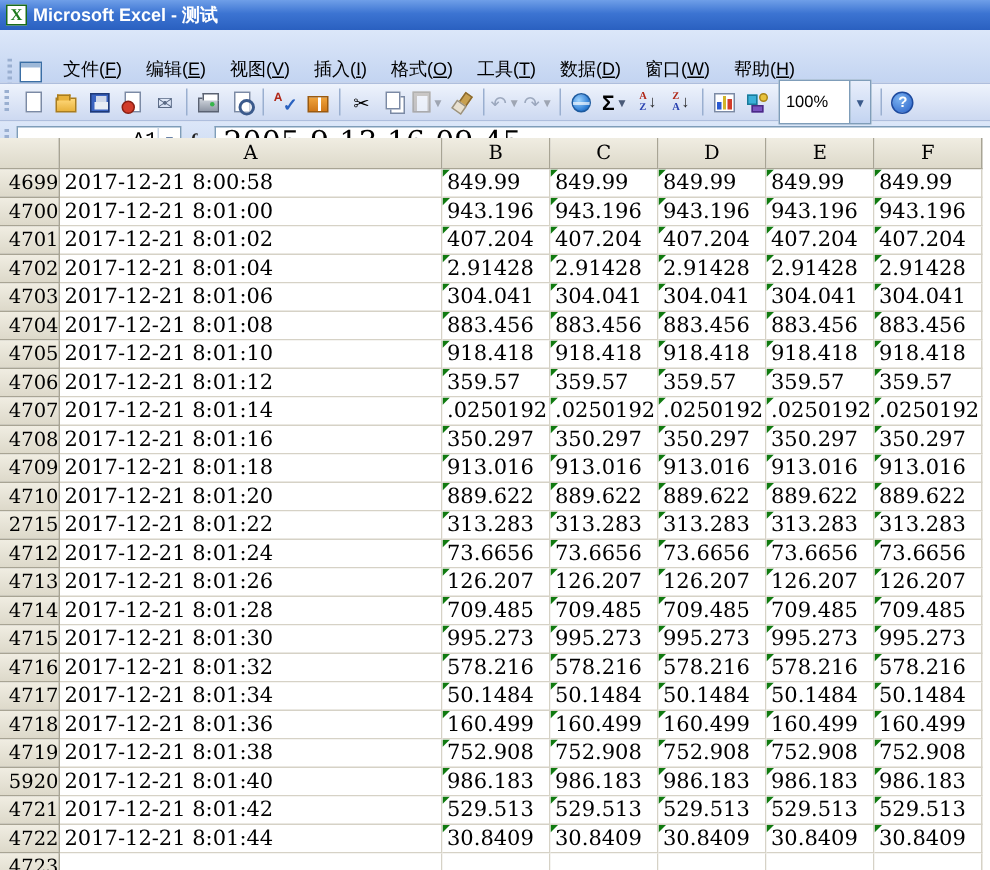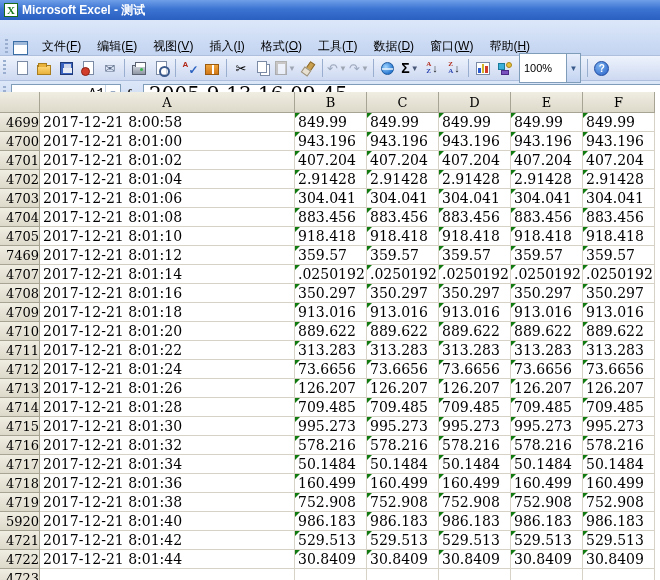--- a/index.html
+++ b/index.html
@@ -317,21 +317,21 @@
       <div class="grow">
         <div class="rowhead">4705</div>
         <div class="cell col-a">2017-12-21 8:01:10</div>
         <div class="cell col-v"><span class="tri"></span>918.418</div>
         <div class="cell col-v"><span class="tri"></span>918.418</div>
         <div class="cell col-v"><span class="tri"></span>918.418</div>
         <div class="cell col-v"><span class="tri"></span>918.418</div>
         <div class="cell col-v"><span class="tri"></span>918.418</div>
       </div>
       <div class="grow">
-        <div class="rowhead">7469</div>
+        <div class="rowhead">4706</div>
         <div class="cell col-a">2017-12-21 8:01:12</div>
         <div class="cell col-v"><span class="tri"></span>359.57</div>
         <div class="cell col-v"><span class="tri"></span>359.57</div>
         <div class="cell col-v"><span class="tri"></span>359.57</div>
         <div class="cell col-v"><span class="tri"></span>359.57</div>
         <div class="cell col-v"><span class="tri"></span>359.57</div>
       </div>
       <div class="grow">
         <div class="rowhead">4707</div>
         <div class="cell col-a">2017-12-21 8:01:14</div>
@@ -362,21 +362,21 @@
       <div class="grow">
         <div class="rowhead">4710</div>
         <div class="cell col-a">2017-12-21 8:01:20</div>
         <div class="cell col-v"><span class="tri"></span>889.622</div>
         <div class="cell col-v"><span class="tri"></span>889.622</div>
         <div class="cell col-v"><span class="tri"></span>889.622</div>
         <div class="cell col-v"><span class="tri"></span>889.622</div>
         <div class="cell col-v"><span class="tri"></span>889.622</div>
       </div>
       <div class="grow">
-        <div class="rowhead">4711</div>
+        <div class="rowhead">2715</div>
         <div class="cell col-a">2017-12-21 8:01:22</div>
         <div class="cell col-v"><span class="tri"></span>313.283</div>
         <div class="cell col-v"><span class="tri"></span>313.283</div>
         <div class="cell col-v"><span class="tri"></span>313.283</div>
         <div class="cell col-v"><span class="tri"></span>313.283</div>
         <div class="cell col-v"><span class="tri"></span>313.283</div>
       </div>
       <div class="grow">
         <div class="rowhead">4712</div>
         <div class="cell col-a">2017-12-21 8:01:24</div>

